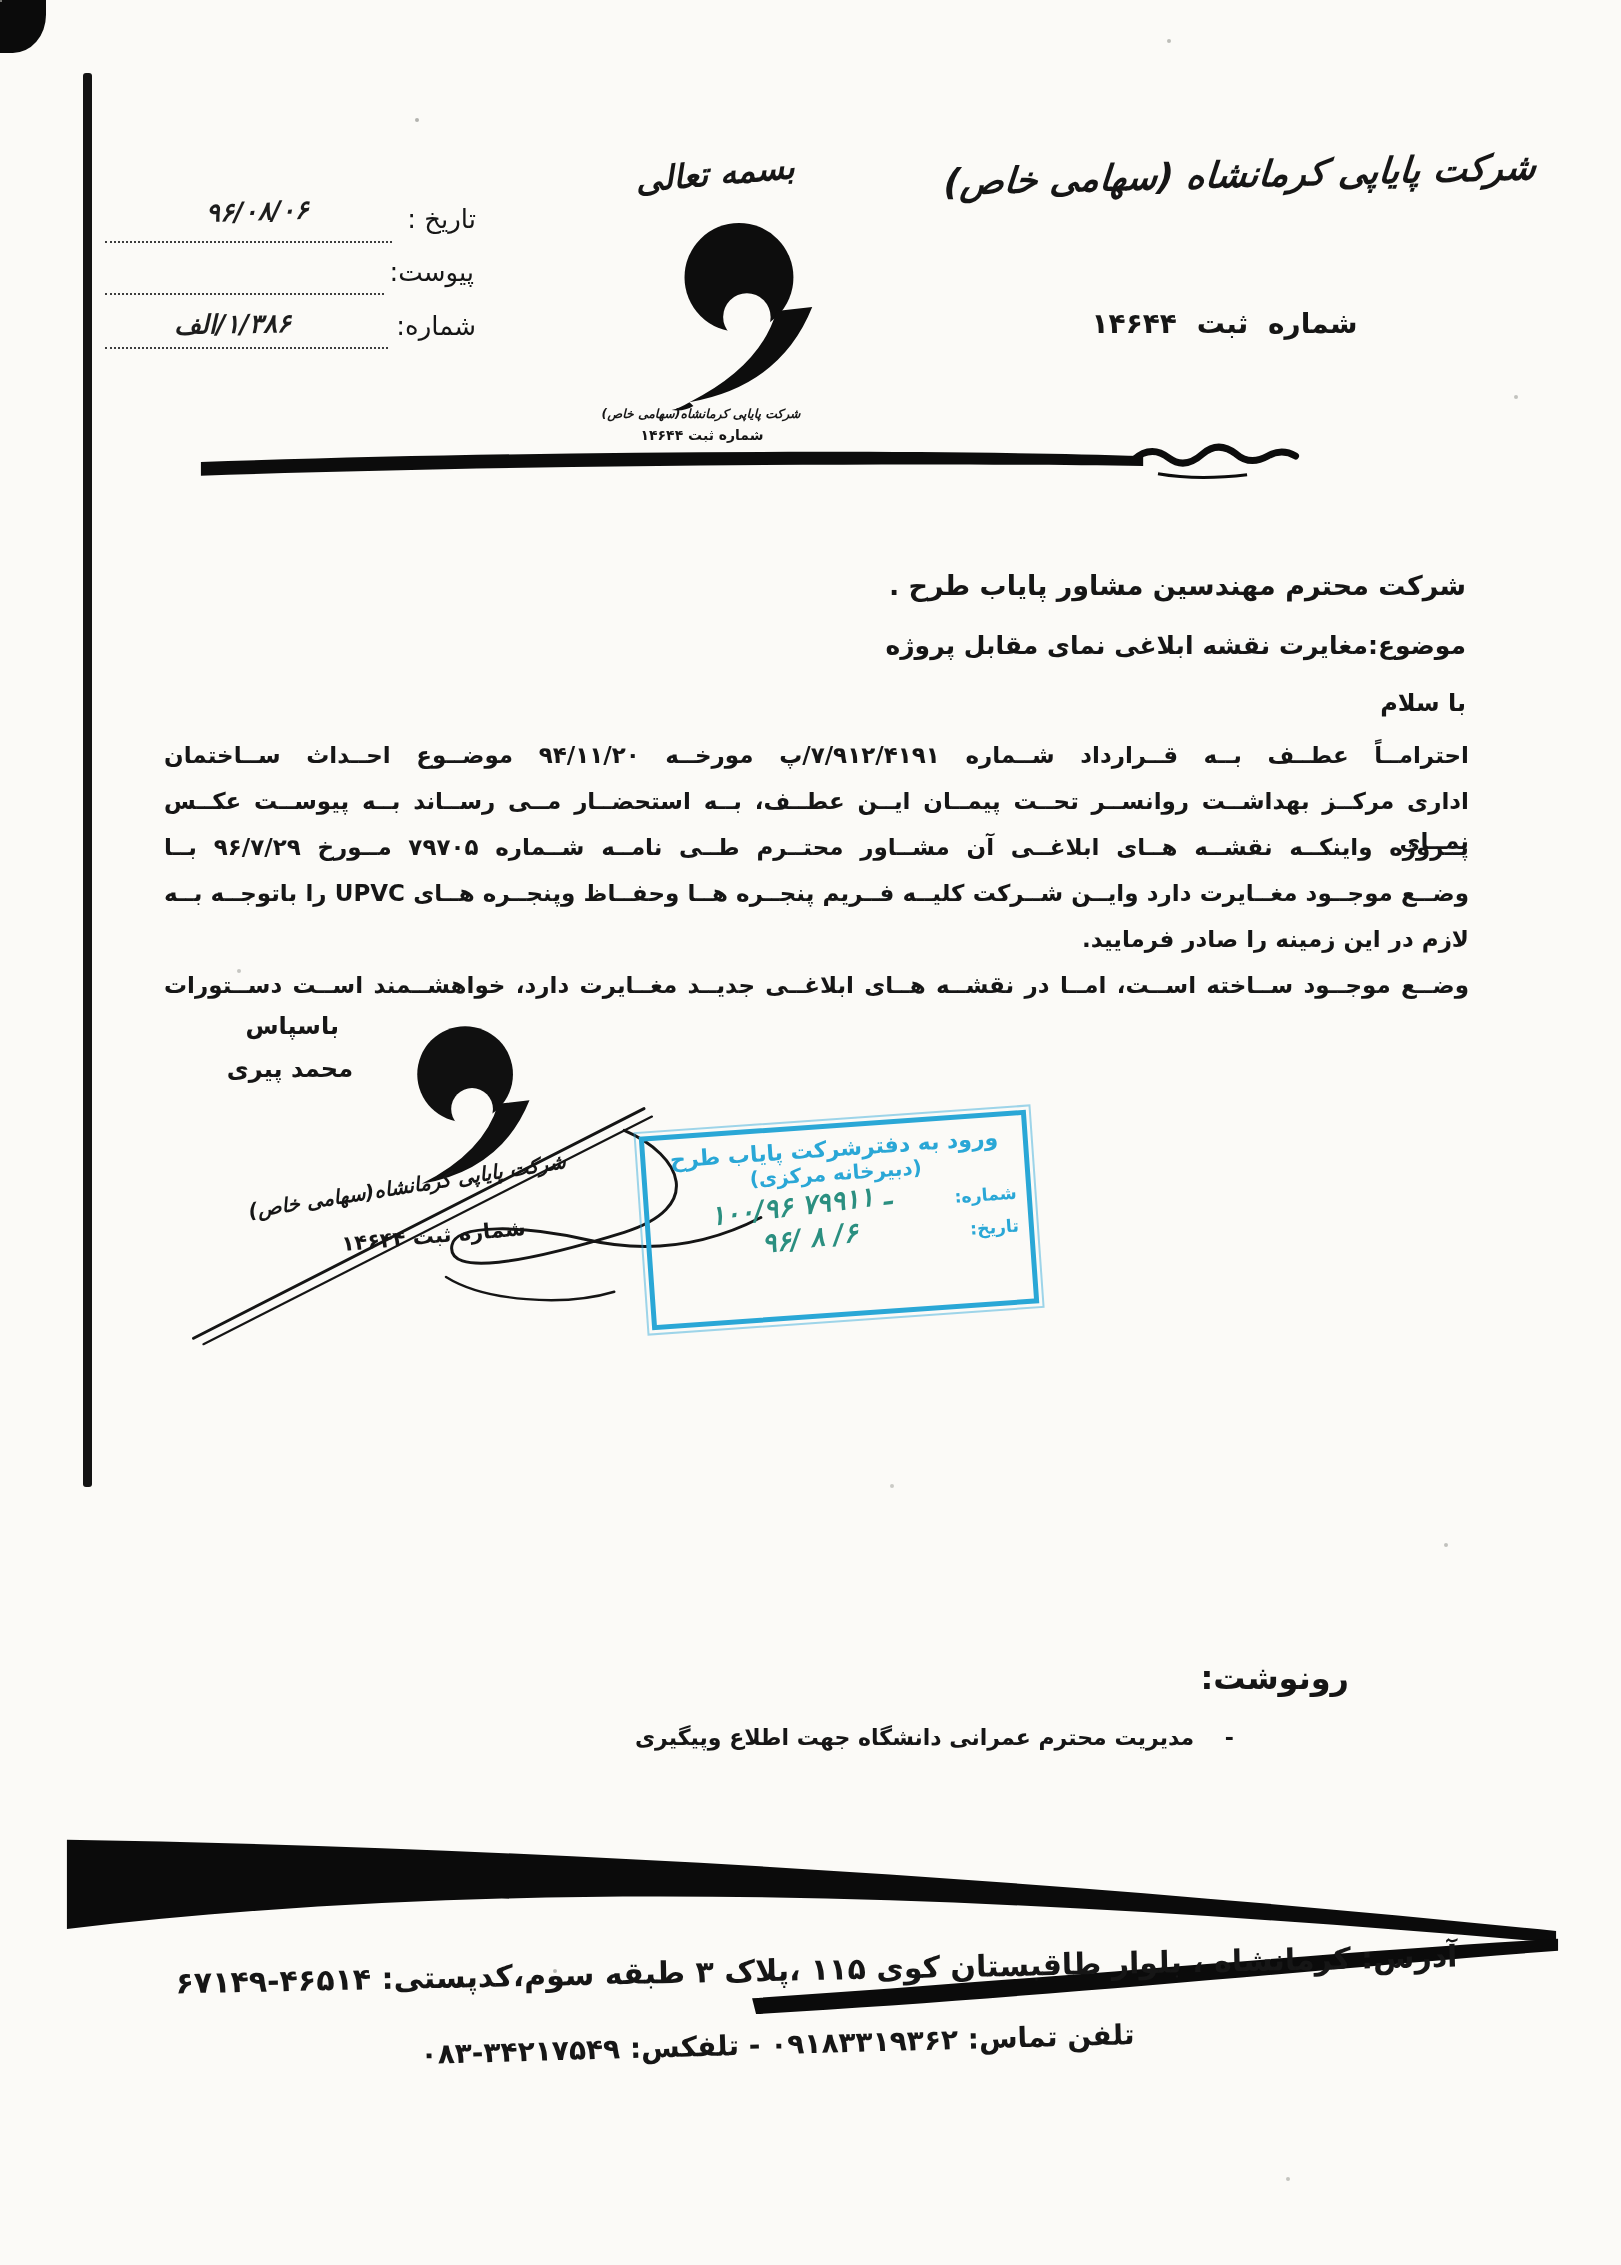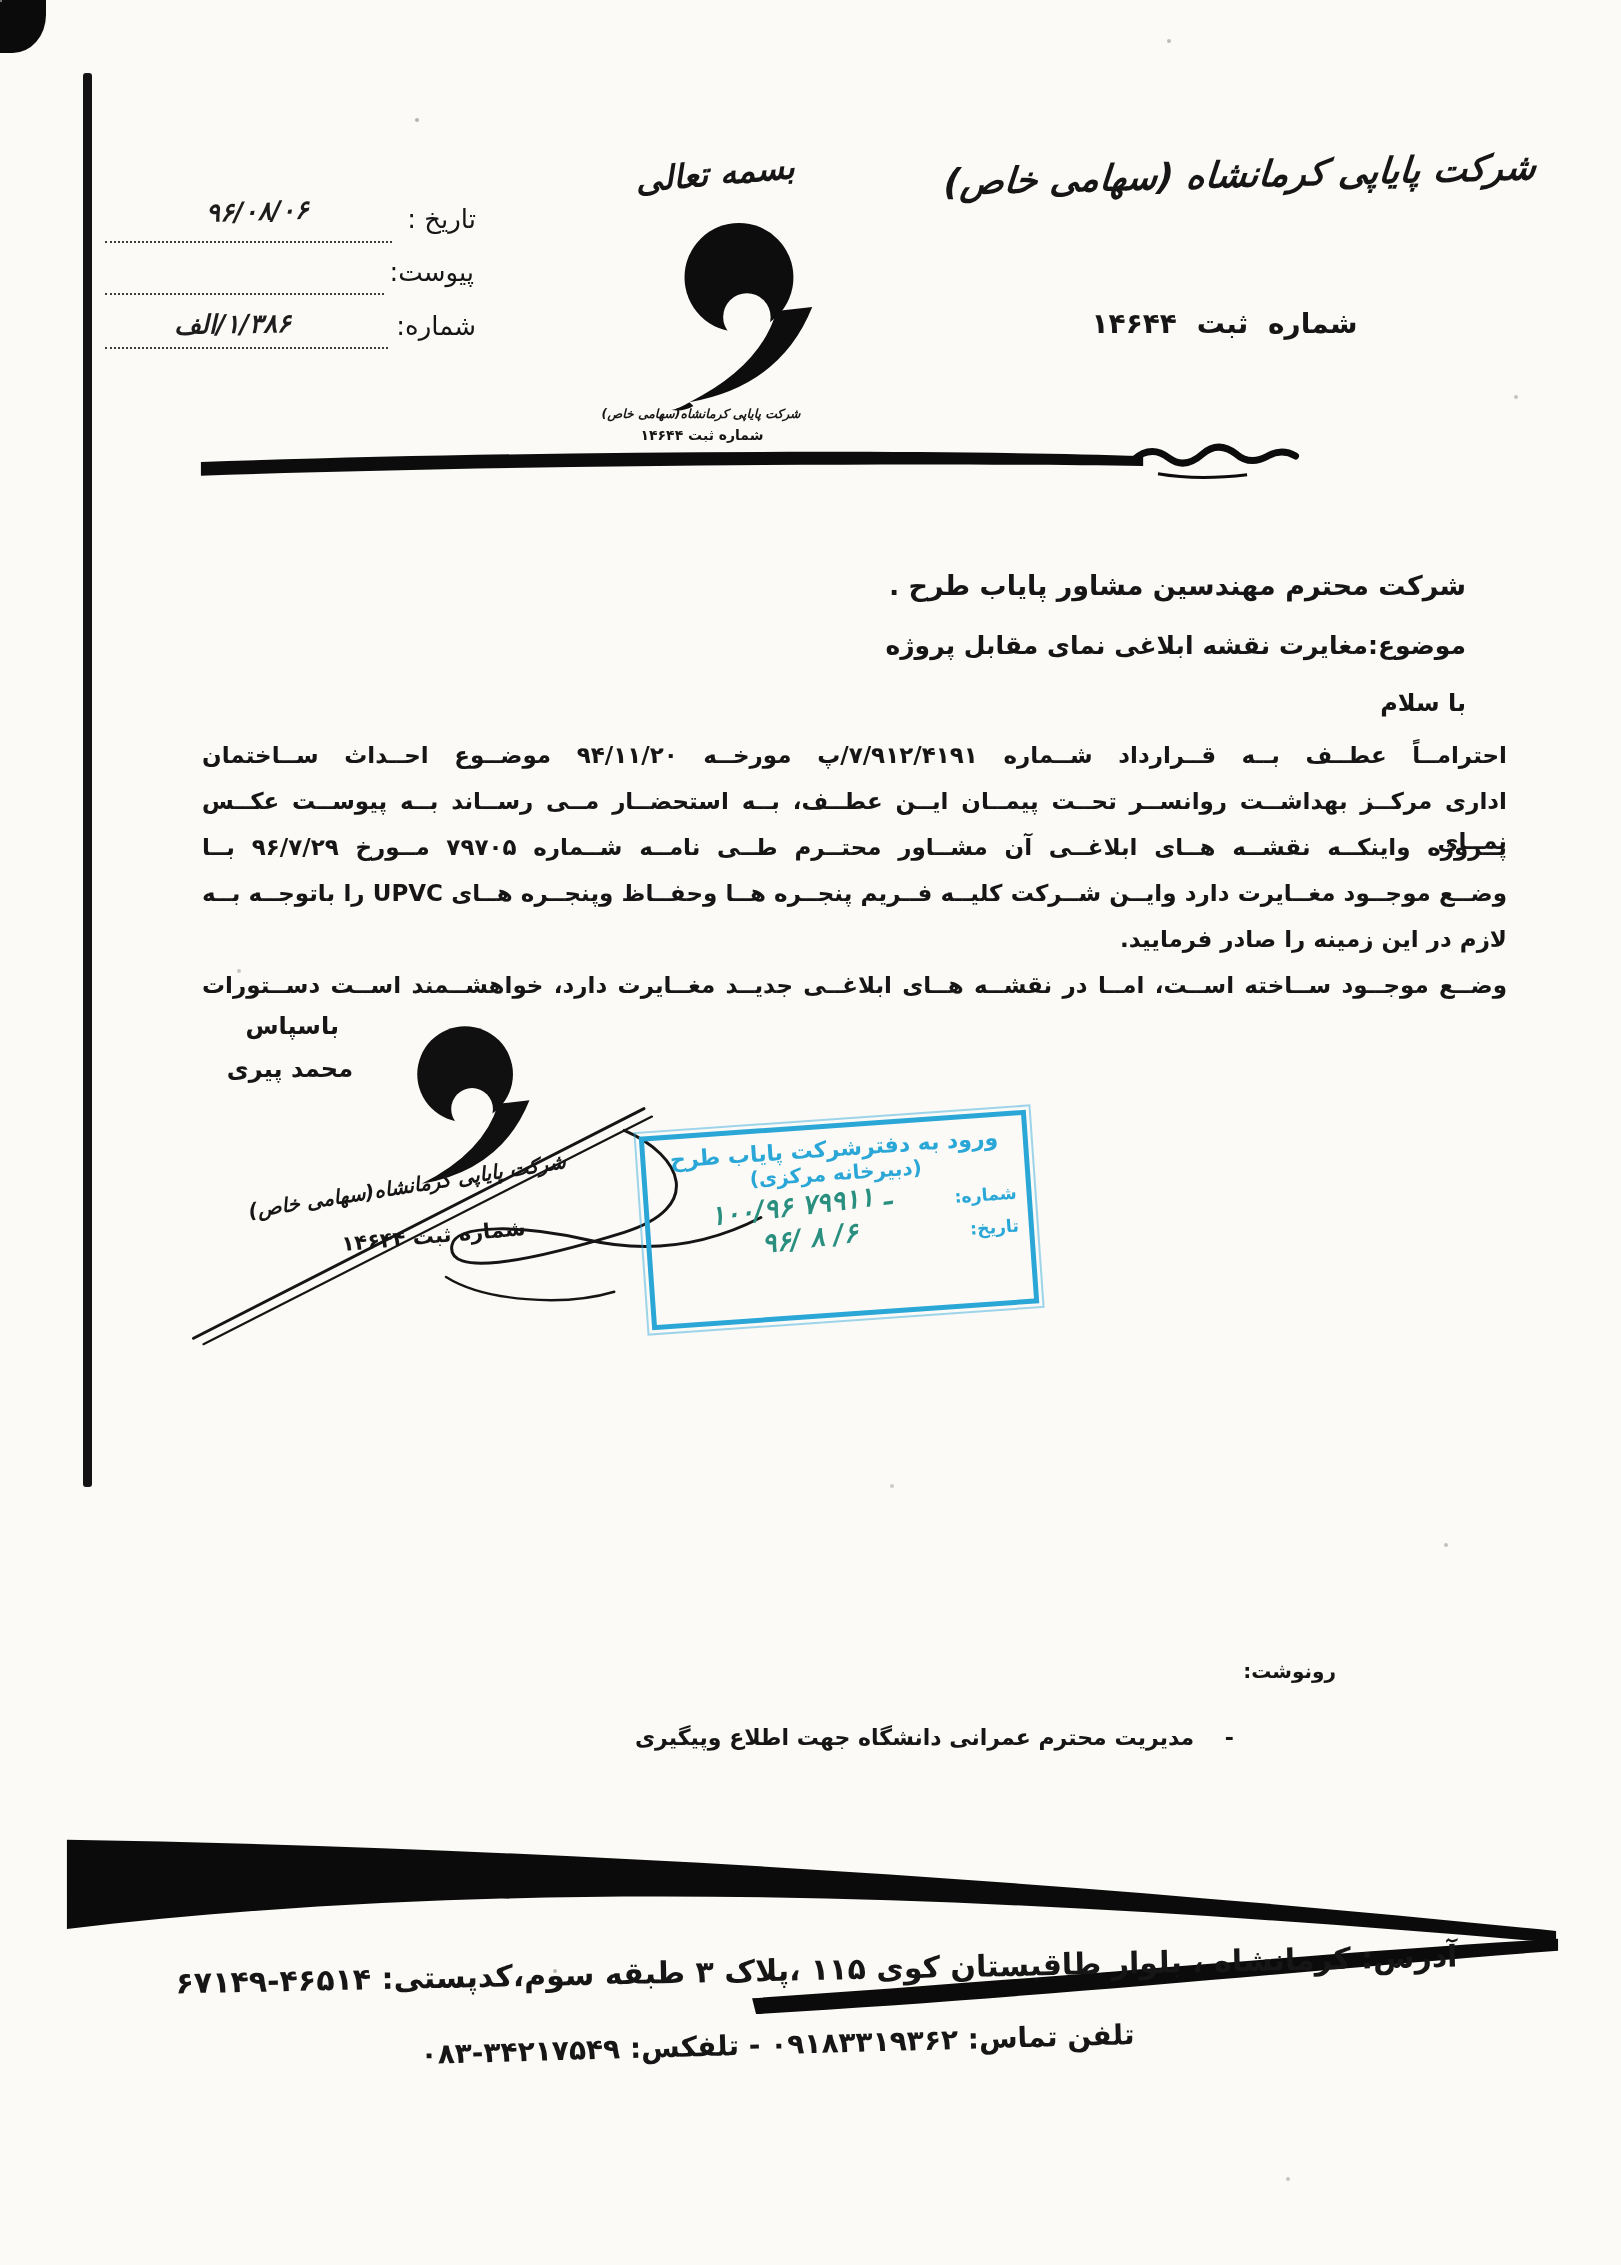--- a/index.html
+++ b/index.html
@@ -26,39 +26,39 @@
   .company-reg{left:1051px;top:307px;width:347px;font-size:28px;word-spacing:10px;letter-spacing:3px;text-align:center;}
   .logo-cap1{left:592px;top:406px;width:218px;font-size:12.4px;text-align:center;}
   .logo-cap2{left:608px;top:427px;width:188px;font-size:14px;letter-spacing:1px;text-align:center;}
   .fld-label{font-size:26px;font-weight:400;}
   .dots{border-bottom:2px dotted #3d3d3d;height:0;}
   .hand{font-style:italic;font-weight:700;color:#1d1d1d;}
   
   .recipient{right:156px;top:570px;font-size:27px;}
   .subject{right:156px;top:631px;font-size:25px;}
   .salutation{right:156px;top:689px;font-size:24px;}
-  .bodytxt{left:164px;top:735px;width:1305px;margin-left:38px;}
+  .bodytxt{left:164px;top:735px;width:1305px;}
   .jline{height:46px;font-size:23px;font-weight:700;text-align:justify;text-align-last:justify;line-height:40px;}
   .jline.last{text-align:right;text-align-last:right;}
   
   .thanks{right:1283px;top:1012px;font-size:24px;}
   .signer{right:1269px;top:1055px;font-size:24px;}
   .stamp-cal1{left:224px;top:1174px;width:366px;font-size:20px;transform:rotate(-9deg);text-align:center;}
   .stamp-cal2{left:295px;top:1224px;width:277px;font-size:21px;letter-spacing:1px;transform:rotate(-5deg);text-align:center;}
   
   .entry-stamp{left:645px;top:1123px;width:378px;height:184px;transform:rotate(-4deg);
     border:5px solid #2aa7d6;outline:2px solid rgba(42,167,214,.45);outline-offset:3px;
     color:#2aa7d6;direction:rtl;}
   .es-l1{margin-top:8px;font-size:22px;font-weight:700;text-align:center;letter-spacing:0.5px;}
   .es-l2{font-size:20px;font-weight:700;text-align:center;}
   .es-row{display:flex;align-items:flex-start;padding:0 10px;margin-top:2px;gap:12px;}
   .es-label{font-size:17.3px;font-weight:700;flex:0 0 auto;padding-top:8px;}
   .es-hand{font-size:27px;font-style:italic;font-weight:700;color:#2b8f80;transform:rotate(-3deg);flex:1;text-align:center;}
   
-  .cc-label{right:286px;top:1659px;font-size:20px;}
+  .cc-label{right:273px;top:1659px;font-size:32px;}
   .cc-item{right:388px;top:1725px;font-size:22px;white-space:pre;}
   .footer1{left:79px;top:1952px;width:1475px;font-size:30px;transform:rotate(-1.2deg);}
   .footer2{left:238px;top:2028px;width:1079px;font-size:28px;transform:rotate(-1.6deg);}
 </style>
 </head>
 <body>
 
 <div class="page">
 
   <div class="abs corner-blob"></div>

